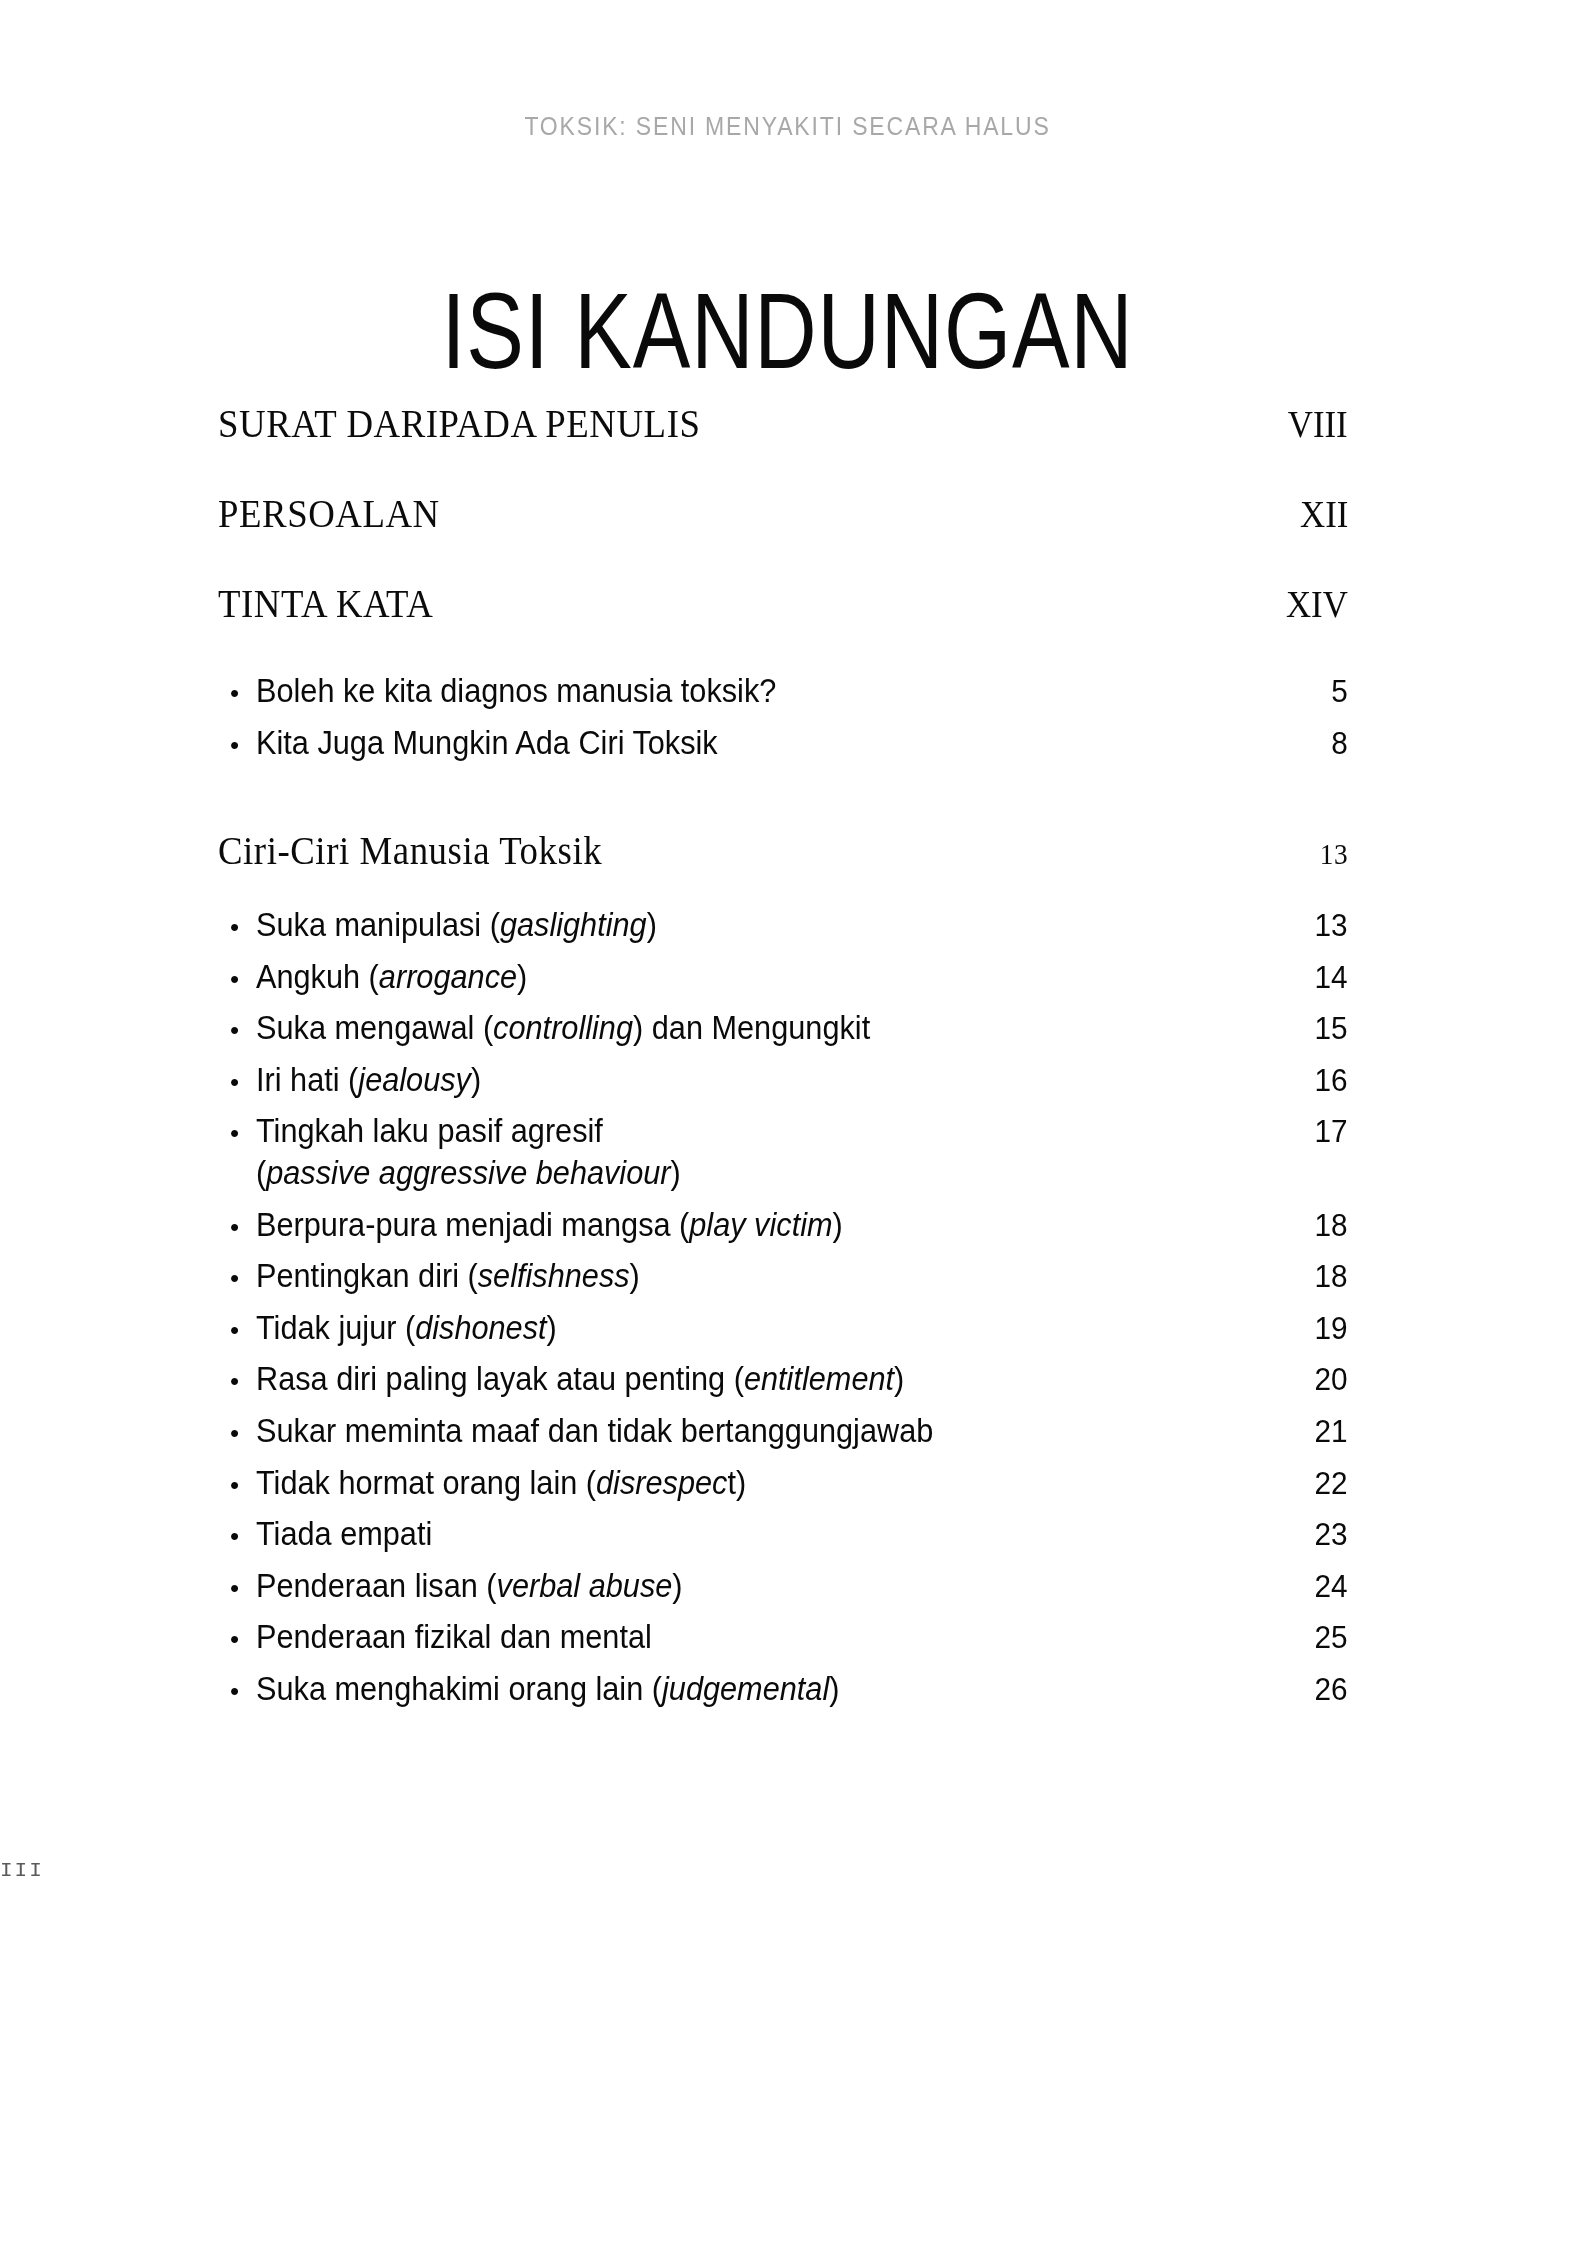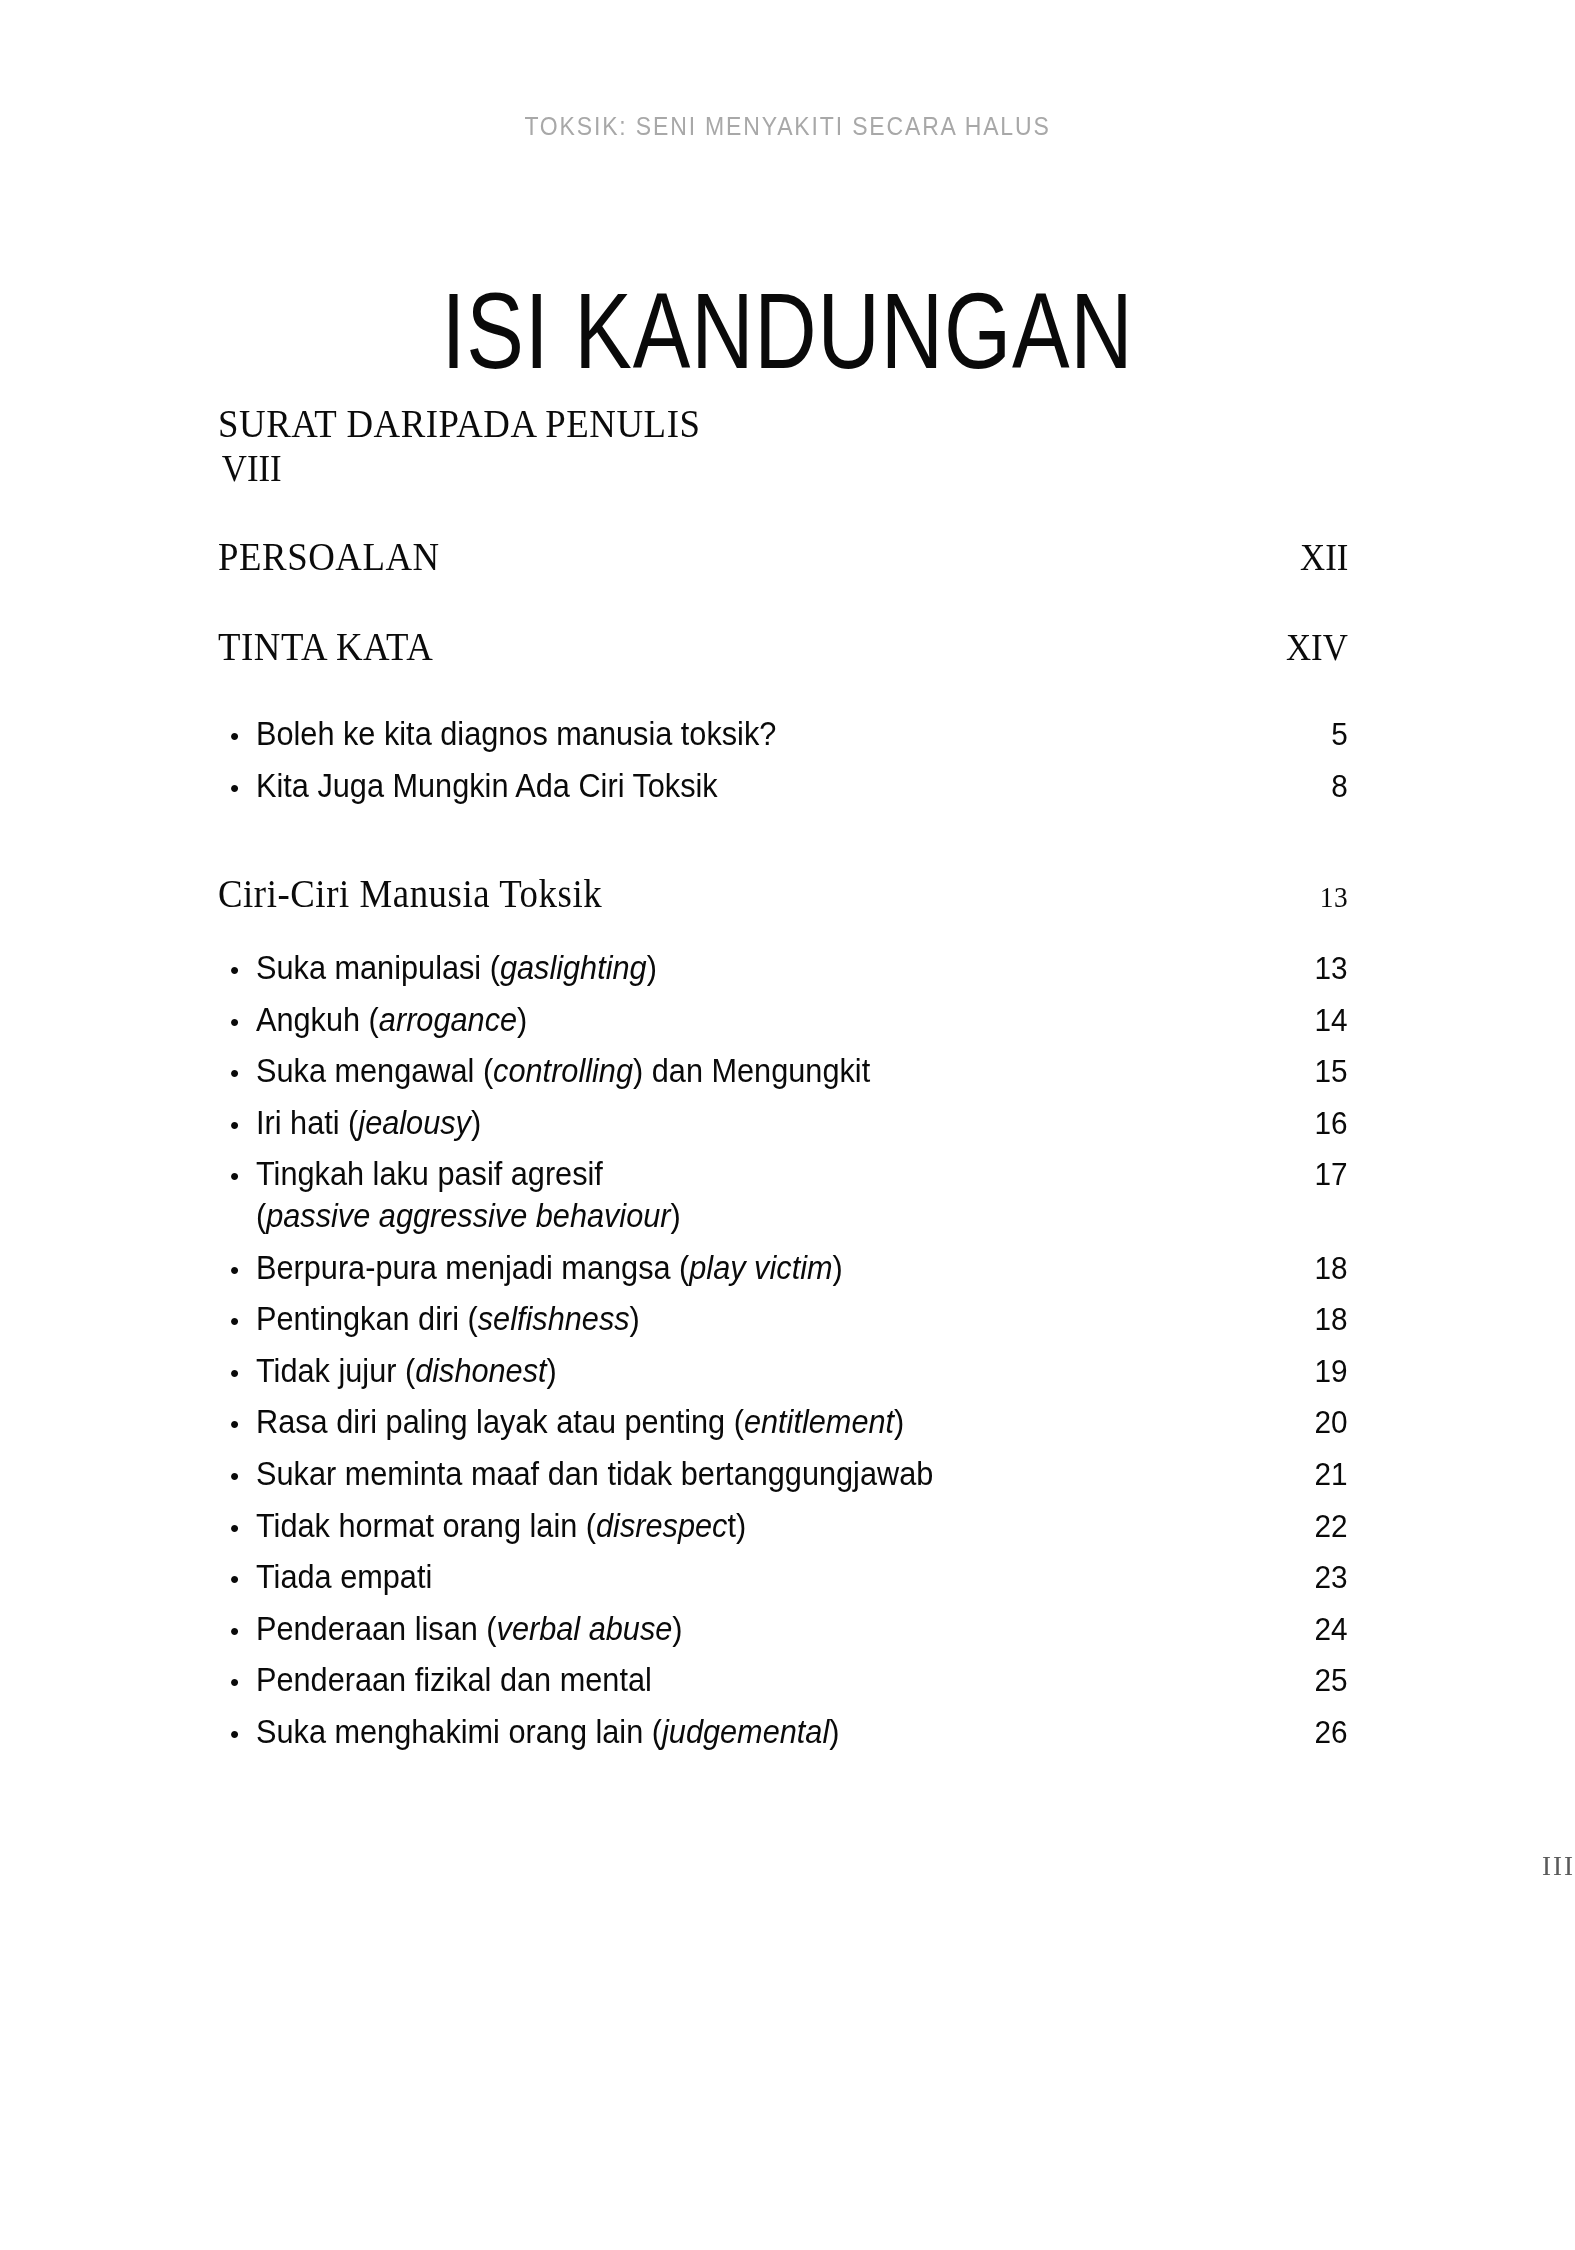--- a/index.html
+++ b/index.html
@@ -86,21 +86,21 @@
   }
 
   .cap-row .label { text-transform: uppercase; }
 
   
   .serif-row .pageno.small {
     font-size: 29px;
     letter-spacing: 0.5px;
   }
 
-  .row-caps1 { margin-bottom: 43px; flex-direction: column; }
+  .row-caps1 { margin-bottom: 43px; }
   .row-caps2 { margin-bottom: 43px; }
   .row-caps3 { margin-bottom: 43px; gap: 36px; }
   .row-pengenalan { margin-bottom: 19px; }
   .row-manusia { margin-bottom: 30px; }
 
   
   .bullets {
     list-style: none;
     margin: 0;
     padding: 0;
@@ -141,23 +141,23 @@
     font-style: italic;
   }
   .group-gap-b { height: 54px; }
 
   
   .folio {
     position: absolute;
     bottom: 68px;
     left: 0;
     width: 100%;
-    text-align: right;
-    font-family: Liberation Serif, serif;
-    font-size: 27px;
+    text-align: left;
+    font-family: Liberation Mono, monospace;
+    font-size: 21px;
     letter-spacing: 2px;
     color: #5a5a5a;
   }
 </style>
 </head>
 <body>
 
 <div class="page">
 
   <div class="running-head">TOKSIK: SENI MENYAKITI SECARA HALUS</div>

